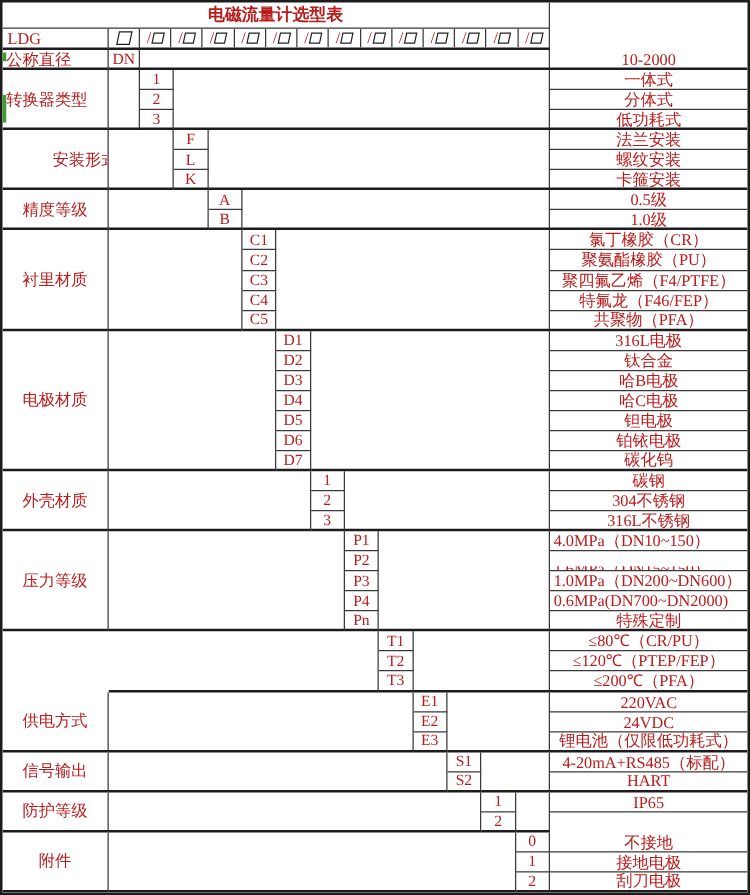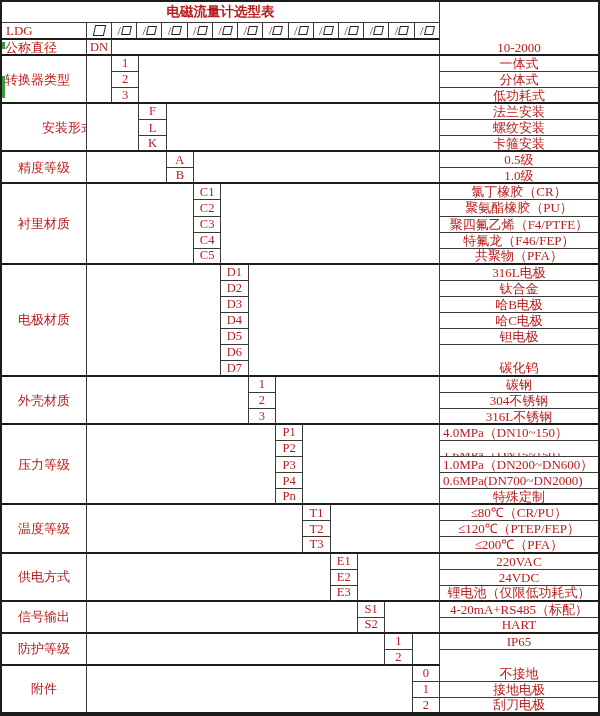--- a/index.html
+++ b/index.html
@@ -220,20 +220,21 @@
       <div class="cell desc no-r" style="grid-area: 17 / 15;">316L电极</div>
       <div class="cell code" style="grid-area: 18 / 7;">D2</div>
       <div class="cell desc no-r" style="grid-area: 18 / 15;">钛合金</div>
       <div class="cell code" style="grid-area: 19 / 7;">D3</div>
       <div class="cell desc no-r" style="grid-area: 19 / 15;">哈B电极</div>
       <div class="cell code" style="grid-area: 20 / 7;">D4</div>
       <div class="cell desc no-r" style="grid-area: 20 / 15;">哈C电极</div>
       <div class="cell code" style="grid-area: 21 / 7;">D5</div>
       <div class="cell desc no-r" style="grid-area: 21 / 15;">钽电极</div>
       <div class="cell code" style="grid-area: 22 / 7;">D6</div>
+      <div class="cell desc no-r" style="grid-area: 22 / 15;">铂铱电极</div>
       <div class="cell code sec-end" style="grid-area: 23 / 7;">D7</div>
       <div class="cell desc no-r sec-end" style="grid-area: 23 / 15;">碳化钨</div>
       <div class="cell sec-end" style="grid-area: 17 / 8 / span 7 / 15;"></div>
       <div class="cell label sec-end" style="grid-area: 24 / 1 / span 3;">外壳材质</div>
       <div class="cell sec-end" style="grid-area: 24 / 2 / span 3 / 8;"></div>
       <div class="cell code" style="grid-area: 24 / 8;">1</div>
       <div class="cell desc no-r" style="grid-area: 24 / 15;">碳钢</div>
       <div class="cell code" style="grid-area: 25 / 8;">2</div>
       <div class="cell desc no-r" style="grid-area: 25 / 15;">304不锈钢</div>
       <div class="cell code sec-end" style="grid-area: 26 / 8;">3</div>
@@ -245,21 +246,20 @@
       <div class="cell desc no-r left" style="grid-area: 27 / 15;">4.0MPa（DN10~150）</div>
       <div class="cell code" style="grid-area: 28 / 9;">P2</div>
       <div class="cell desc no-r left" style="grid-area: 28 / 15; margin-top: 12px;">1.6MPa（DN15~150）</div>
       <div class="cell code" style="grid-area: 29 / 9;">P3</div>
       <div class="cell desc no-r left" style="grid-area: 29 / 15;">1.0MPa（DN200~DN600）</div>
       <div class="cell code" style="grid-area: 30 / 9;">P4</div>
       <div class="cell desc no-r left" style="grid-area: 30 / 15;">0.6MPa(DN700~DN2000)</div>
       <div class="cell code sec-end" style="grid-area: 31 / 9;">Pn</div>
       <div class="cell desc no-r sec-end" style="grid-area: 31 / 15;">特殊定制</div>
       <div class="cell sec-end" style="grid-area: 27 / 10 / span 5 / 15;"></div>
-      <div class="cell label sec-end" style="grid-area: 32 / 1 / span 3;">温度等级</div>
       <div class="cell sec-end" style="grid-area: 32 / 2 / span 3 / 10;"></div>
       <div class="cell code" style="grid-area: 32 / 10;">T1</div>
       <div class="cell desc no-r" style="grid-area: 32 / 15;">≤80℃（CR/PU）</div>
       <div class="cell code" style="grid-area: 33 / 10;">T2</div>
       <div class="cell desc no-r" style="grid-area: 33 / 15;">≤120℃（PTEP/FEP）</div>
       <div class="cell code sec-end" style="grid-area: 34 / 10;">T3</div>
       <div class="cell desc no-r sec-end" style="grid-area: 34 / 15;">≤200℃（PFA）</div>
       <div class="cell sec-end" style="grid-area: 32 / 11 / span 3 / 15;"></div>
       <div class="cell label sec-end" style="grid-area: 35 / 1 / span 3;">供电方式</div>
       <div class="cell sec-end" style="grid-area: 35 / 2 / span 3 / 11;"></div>

